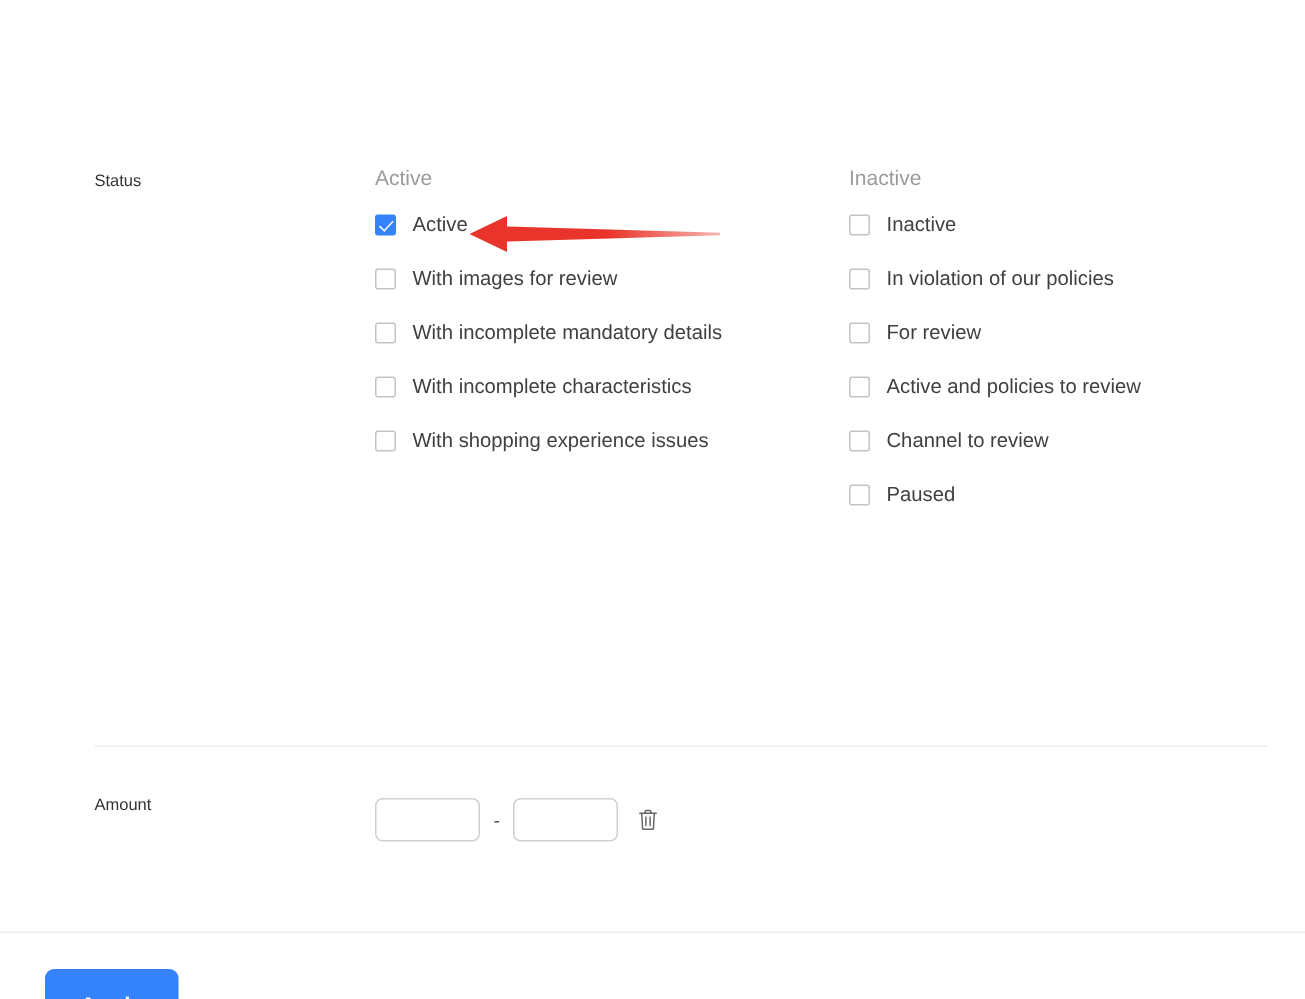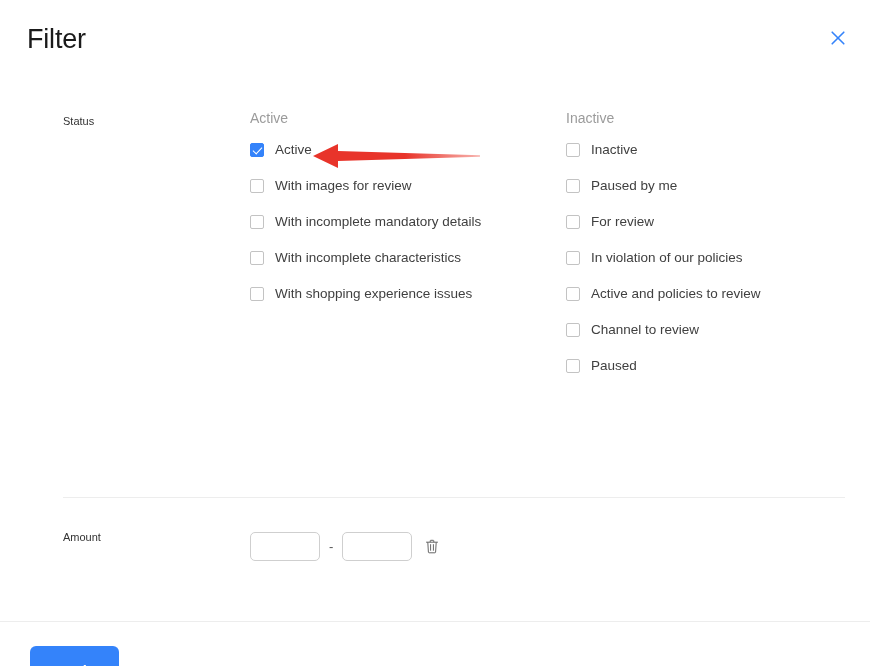--- a/index.html
+++ b/index.html
@@ -228,30 +228,20 @@
     width: 180px;
     height: 32px;
     pointer-events: none;
   }
 </style>
 </head>
 <body>
 
 <div id="filter-panel">
 
-  <div id="panel-header">
-    <div id="panel-title">Filter</div>
-    <button id="close-button">
-      <span>
-        <svg width="16" height="16" viewBox="0 0 16 16">
-          <path d="M2.2 2.2 L13.8 13.8 M13.8 2.2 L2.2 13.8" stroke="#3483fa" stroke-width="1.6" stroke-linecap="round" fill="none"></path>
-        </svg>
-      </span>
-    </button>
-  </div>
 
   <div id="panel-body">
 
     <div id="status-label" class="section-label">Status</div>
 
     <div id="column-active" class="column">
       <div class="column-header">Active</div>
       <ul class="checkbox-list">
         <li class="checkbox-row">
           <span class="cb checked"></span>
@@ -278,29 +268,25 @@
 
     <div id="column-inactive" class="column">
       <div class="column-header">Inactive</div>
       <ul class="checkbox-list">
         <li class="checkbox-row">
           <span class="cb"></span>
           <span class="cb-label">Inactive</span>
         </li>
         <li class="checkbox-row">
           <span class="cb"></span>
-          <span class="cb-label">Paused by me</span>
+          <span class="cb-label">In violation of our policies</span>
         </li>
         <li class="checkbox-row">
           <span class="cb"></span>
           <span class="cb-label">For review</span>
-        </li>
-        <li class="checkbox-row">
-          <span class="cb"></span>
-          <span class="cb-label">In violation of our policies</span>
         </li>
         <li class="checkbox-row">
           <span class="cb"></span>
           <span class="cb-label">Active and policies to review</span>
         </li>
         <li class="checkbox-row">
           <span class="cb"></span>
           <span class="cb-label">Channel to review</span>
         </li>
         <li class="checkbox-row">

